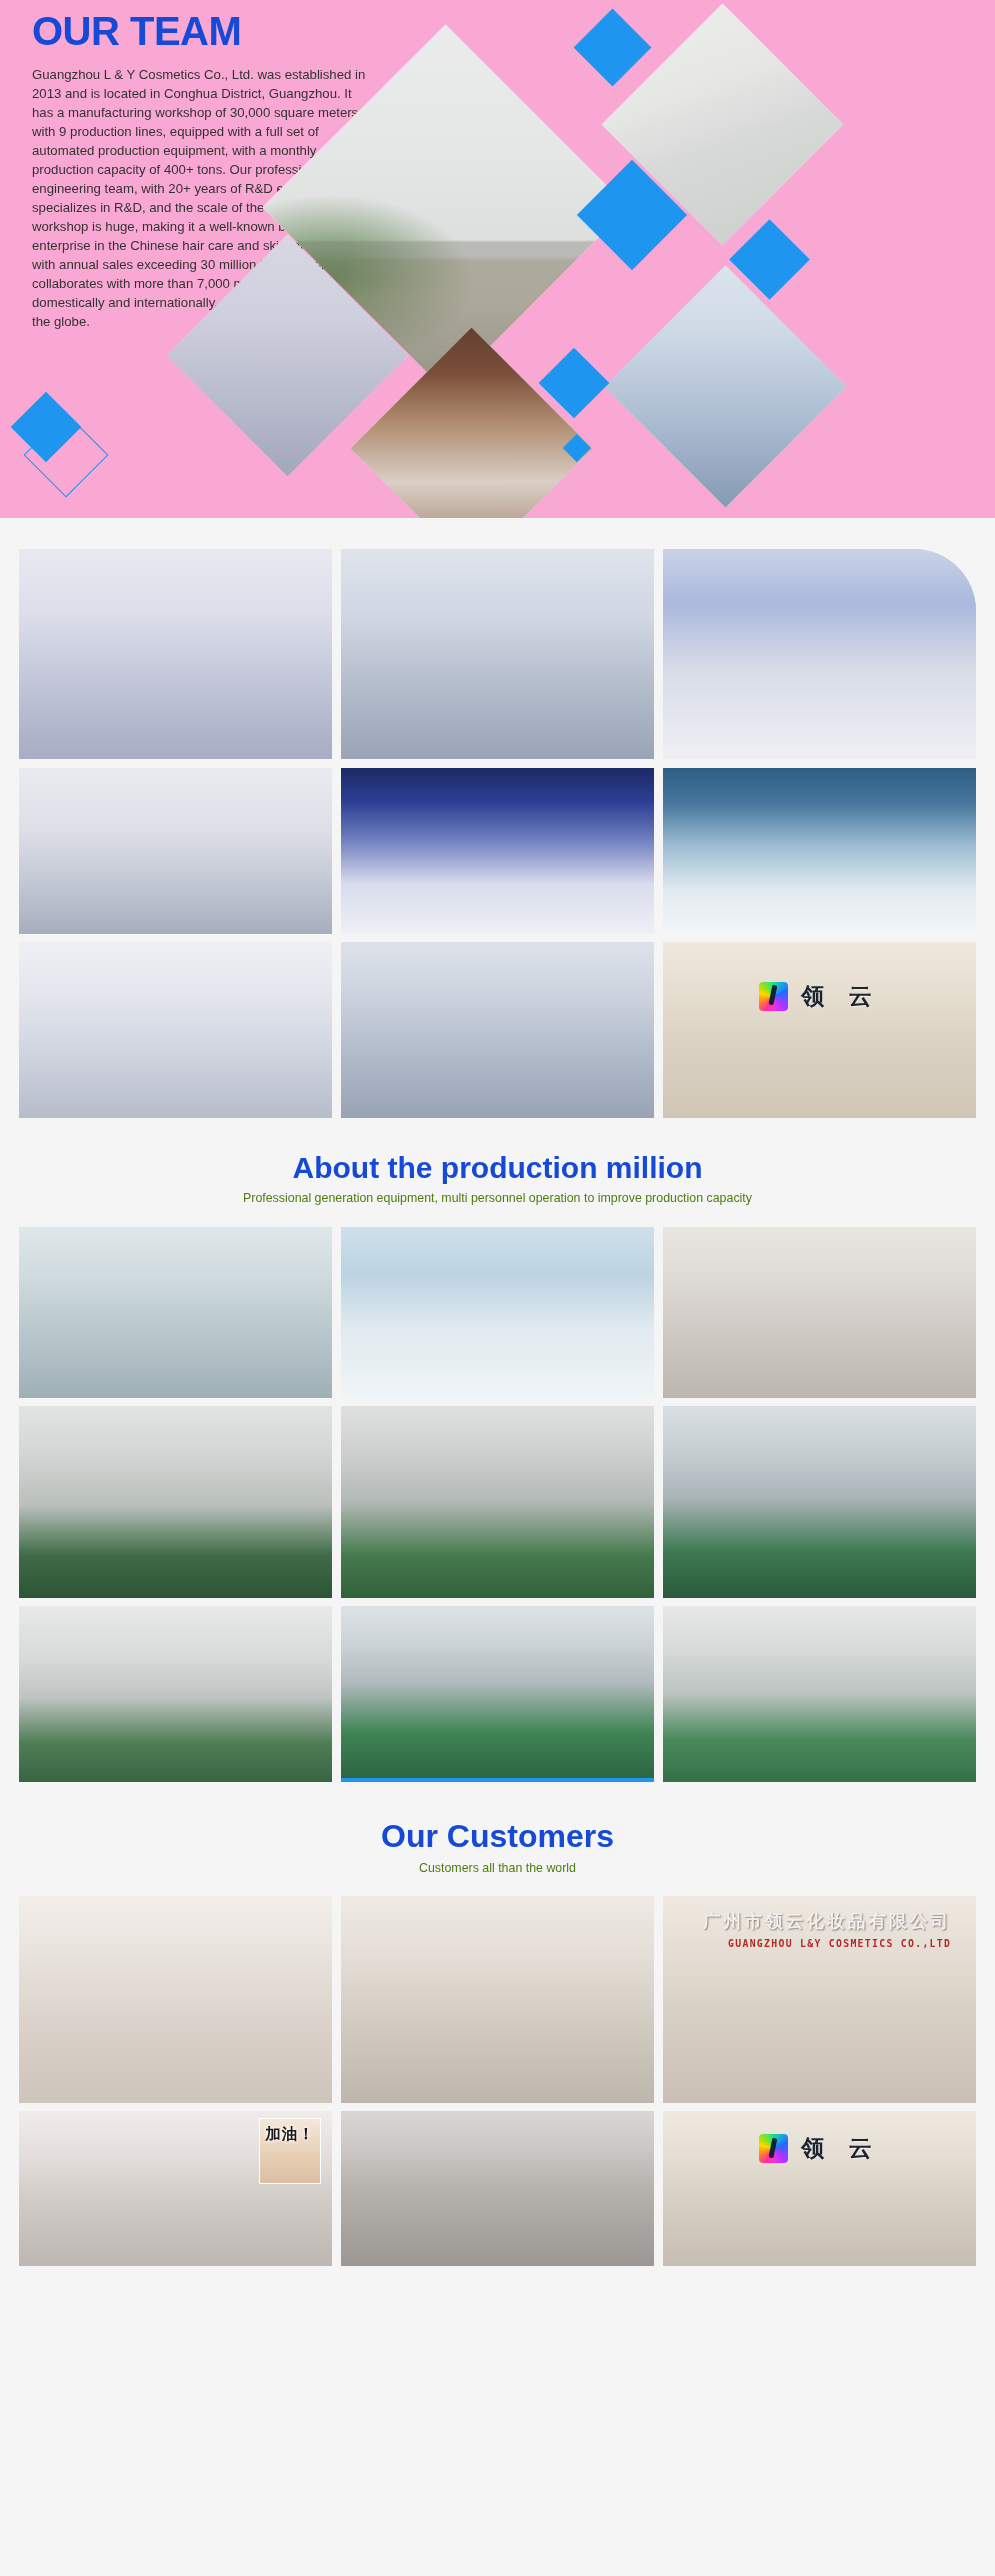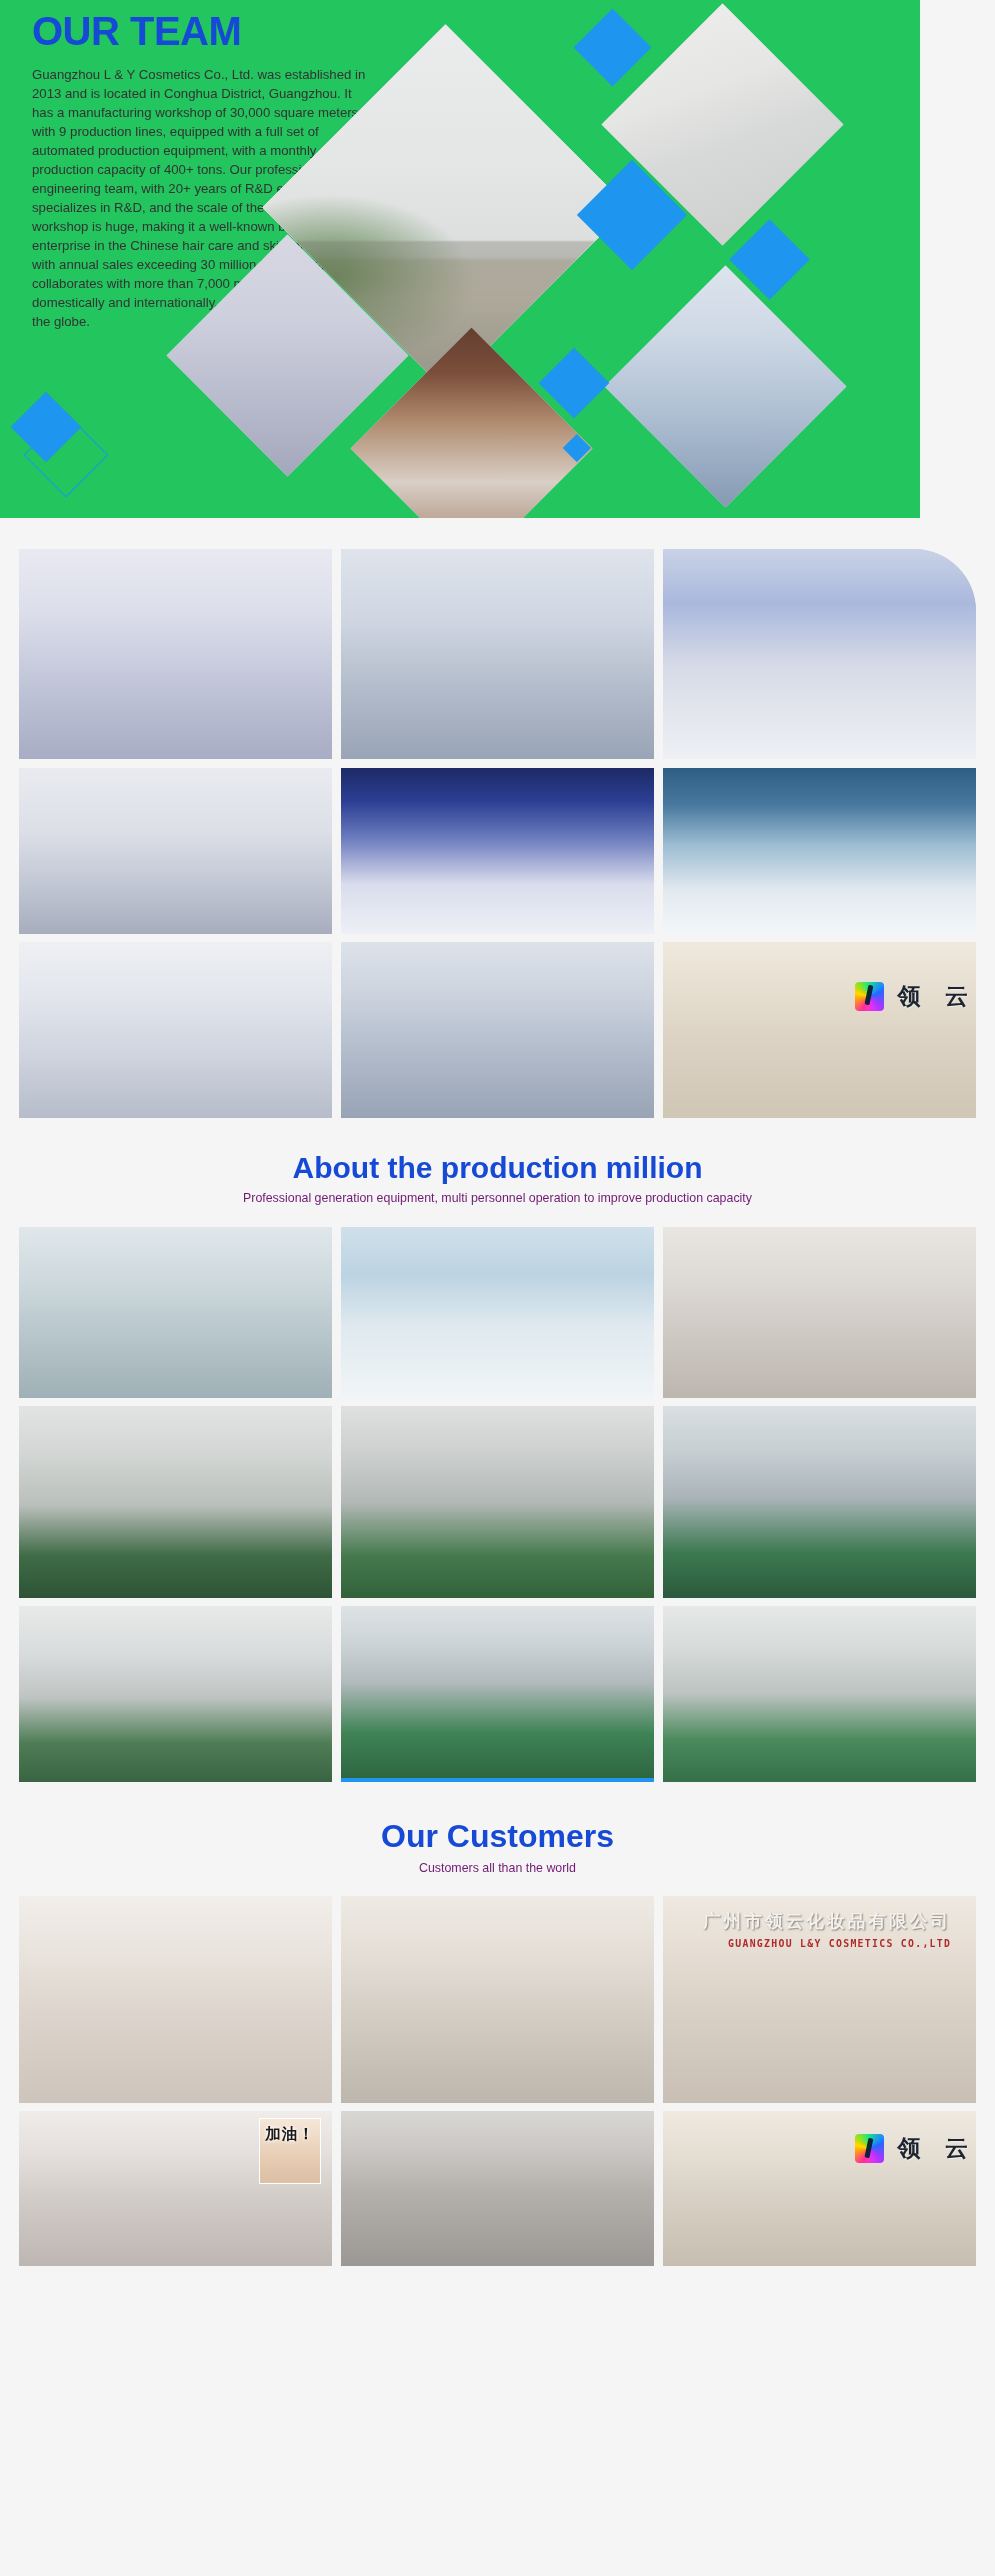--- a/index.html
+++ b/index.html
@@ -8,23 +8,23 @@
     width: 995px;
     font-family: "Liberation Sans", sans-serif;
     color: #333;
     overflow-x: hidden;
   }
   .page { width: 995px; position: relative; background: #f5f5f5; }
 
   
   .s-team {
     position: relative;
-    width: 920px;
+    width: 995px;
     height: 518px;
-    background: #22c55e;
+    background: #f9a8d4;
     overflow: hidden;
   }
   .team-text { position: absolute; left: 32px; top: 11.4px; width: 337px; }
   .team-title {
     color: #1549d6;
     font-size: 40px;
     font-weight: 700;
     letter-spacing: -0.5px;
     line-height: 1;
     margin-bottom: 13.5px;
@@ -86,21 +86,21 @@
   .accent-outline { border: 1.6px solid #1e95ee; background: transparent; }
 
   
   .sec-head { text-align: center; }
   .sec-h1 {
     color: #1549d6;
     font-weight: 700;
     line-height: 1.05;
   }
   .sec-sub {
-    color: #701a75;
+    color: #4d7c0f;
     font-size: 12.4px;
     margin-top: 7.3px;
     font-weight: 400;
   }
 
   
   .grid {
     display: grid;
     grid-template-columns: repeat(3, 1fr);
     gap: 8.3px;
@@ -238,21 +238,21 @@
     font-weight: 700;
     color: #b02a2a;
     letter-spacing: 1.3px;
     font-family: "DejaVu Sans Mono", monospace;
   }
 
   
   .logo-wall {
     position: absolute;
     left: 0; right: 0; top: 22%;
-    display: flex; align-items: center; justify-content: flex-end;
+    display: flex; align-items: center; justify-content: center;
     gap: 13.5px;
     pointer-events: none;
   }
   .logo-mark {
     width: 29px; height: 29px; border-radius: 4.1px;
     background:
       conic-gradient(from 210deg, #ff3b8d, #ffd400, #35e08a, #2f6bff, #a23bff, #ff3b8d);
     position: relative;
     filter: saturate(1.25);
   }

